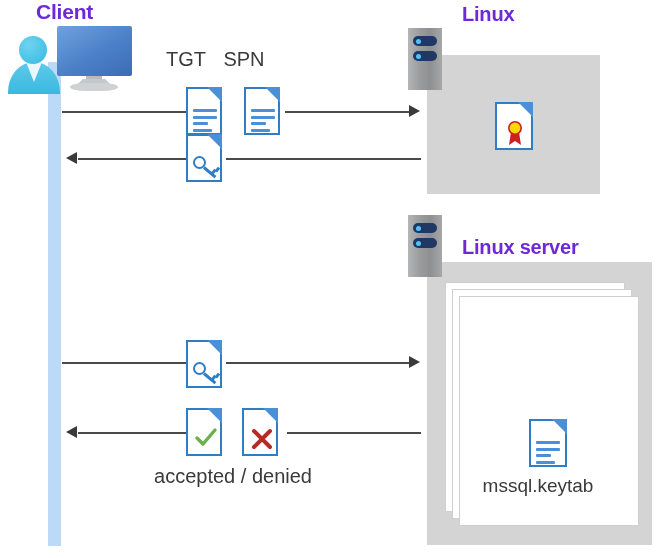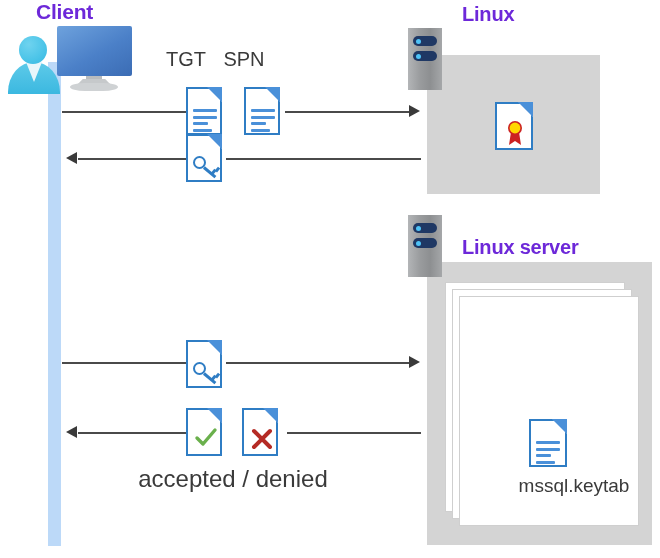--- a/index.html
+++ b/index.html
@@ -170,21 +170,20 @@
     font-weight: bold;
     color: #1a1a1a;
   }
   .keytab-label {
     left: 459px;
     top: 475px;
     width: 158px;
     text-align: center;
     font-size: 19px;
     color: #3a3a3a;
-    padding-left: 36px;
   }
 
   
   .doc {
     position: absolute;
     width: 38px;
     height: 48px;
   }
   .doc .page {
     position: absolute;
@@ -492,15 +491,15 @@
   <div class="doc" style="left:242px;top:408px;width:36px;height:48px;">
     <div class="page"></div>
     <div class="fold2" style="left:21px;"></div>
     <div class="cross-glyph">
       <svg width="22" height="22" viewBox="0 0 22 22">
         <path d="M3 3 L19 19 M19 3 L3 19" stroke="#b52b25" stroke-width="4" fill="none" stroke-linecap="round"></path>
       </svg>
     </div>
   </div>
 
-  <div class="abs" style="left:108px;top:465px;width:250px;text-align:center;font-size:24px;color:#3a3a3a;">accepted / denied</div>
+  <div class="abs" style="left:108px;top:465px;width:250px;text-align:center;font-size:20px;color:#3a3a3a;">accepted / denied</div>
 
 </div>
 
 </body></html>

